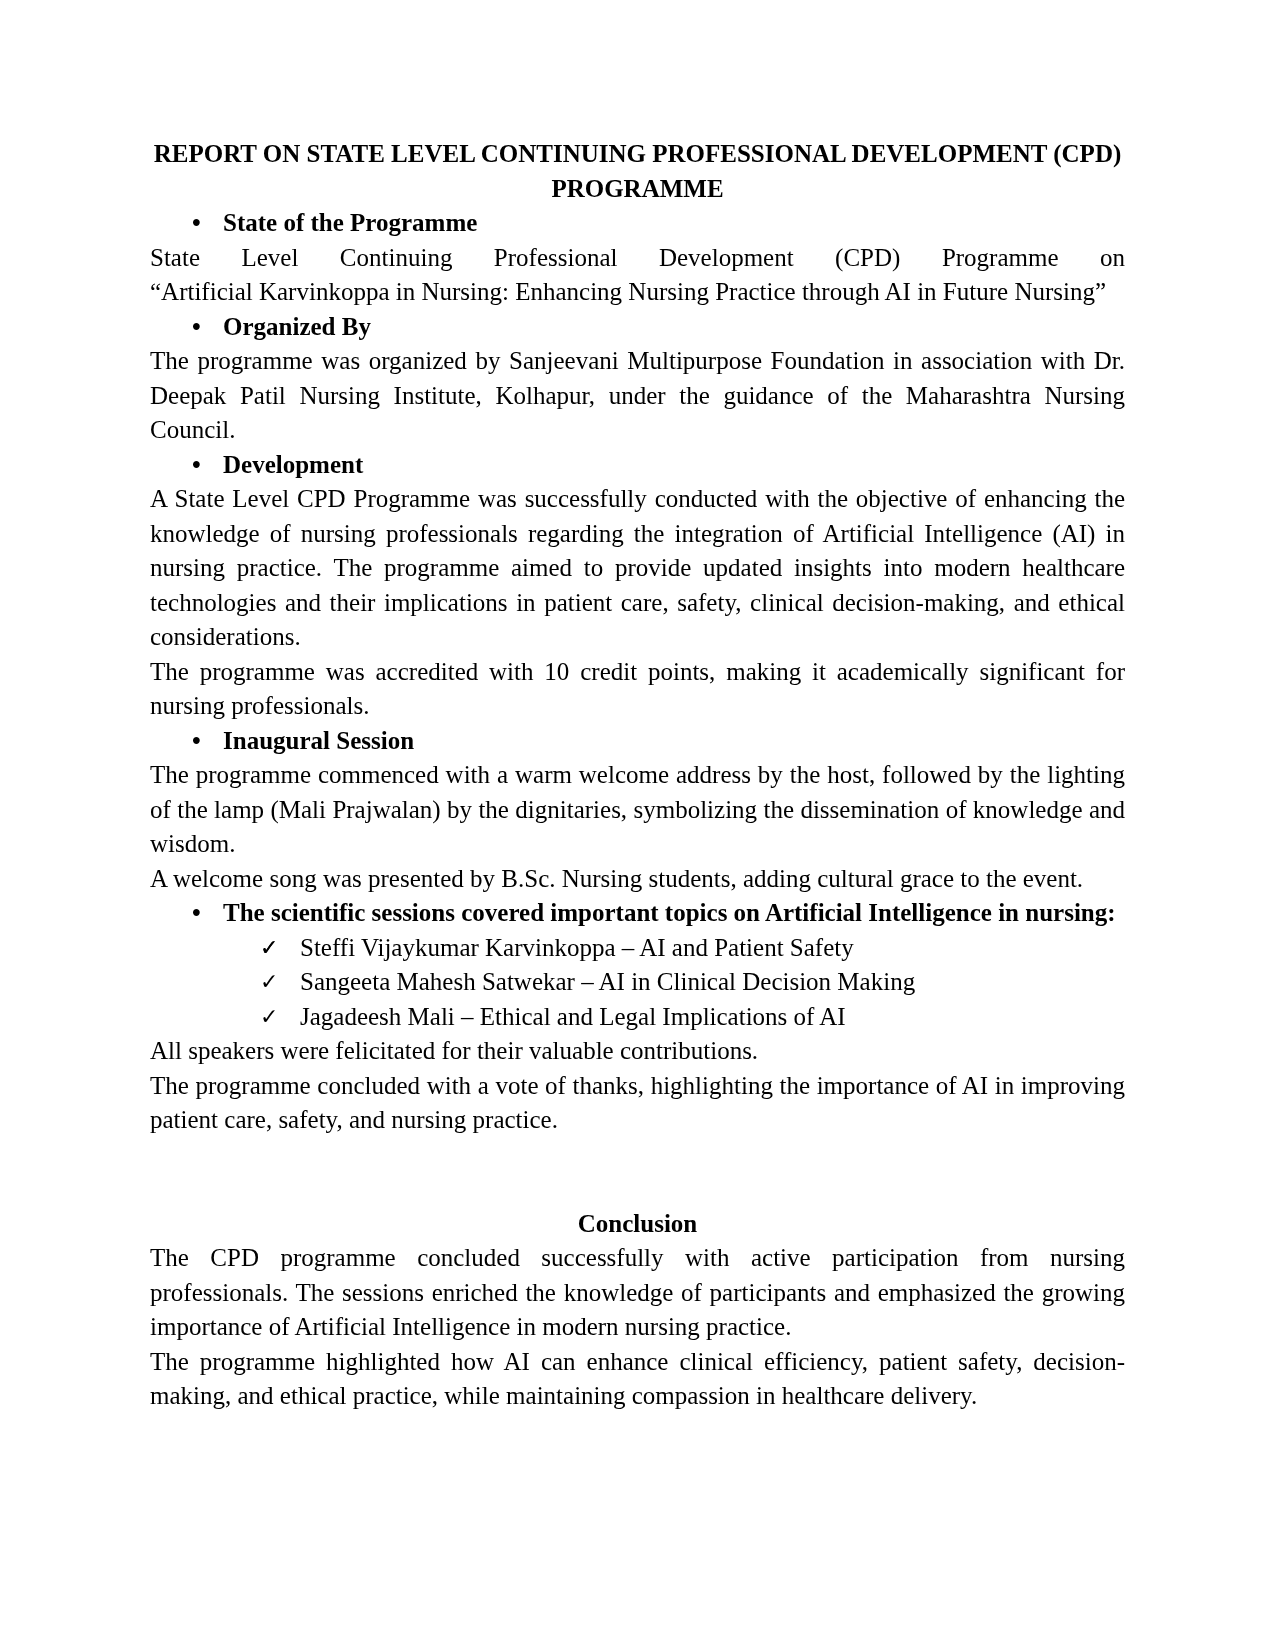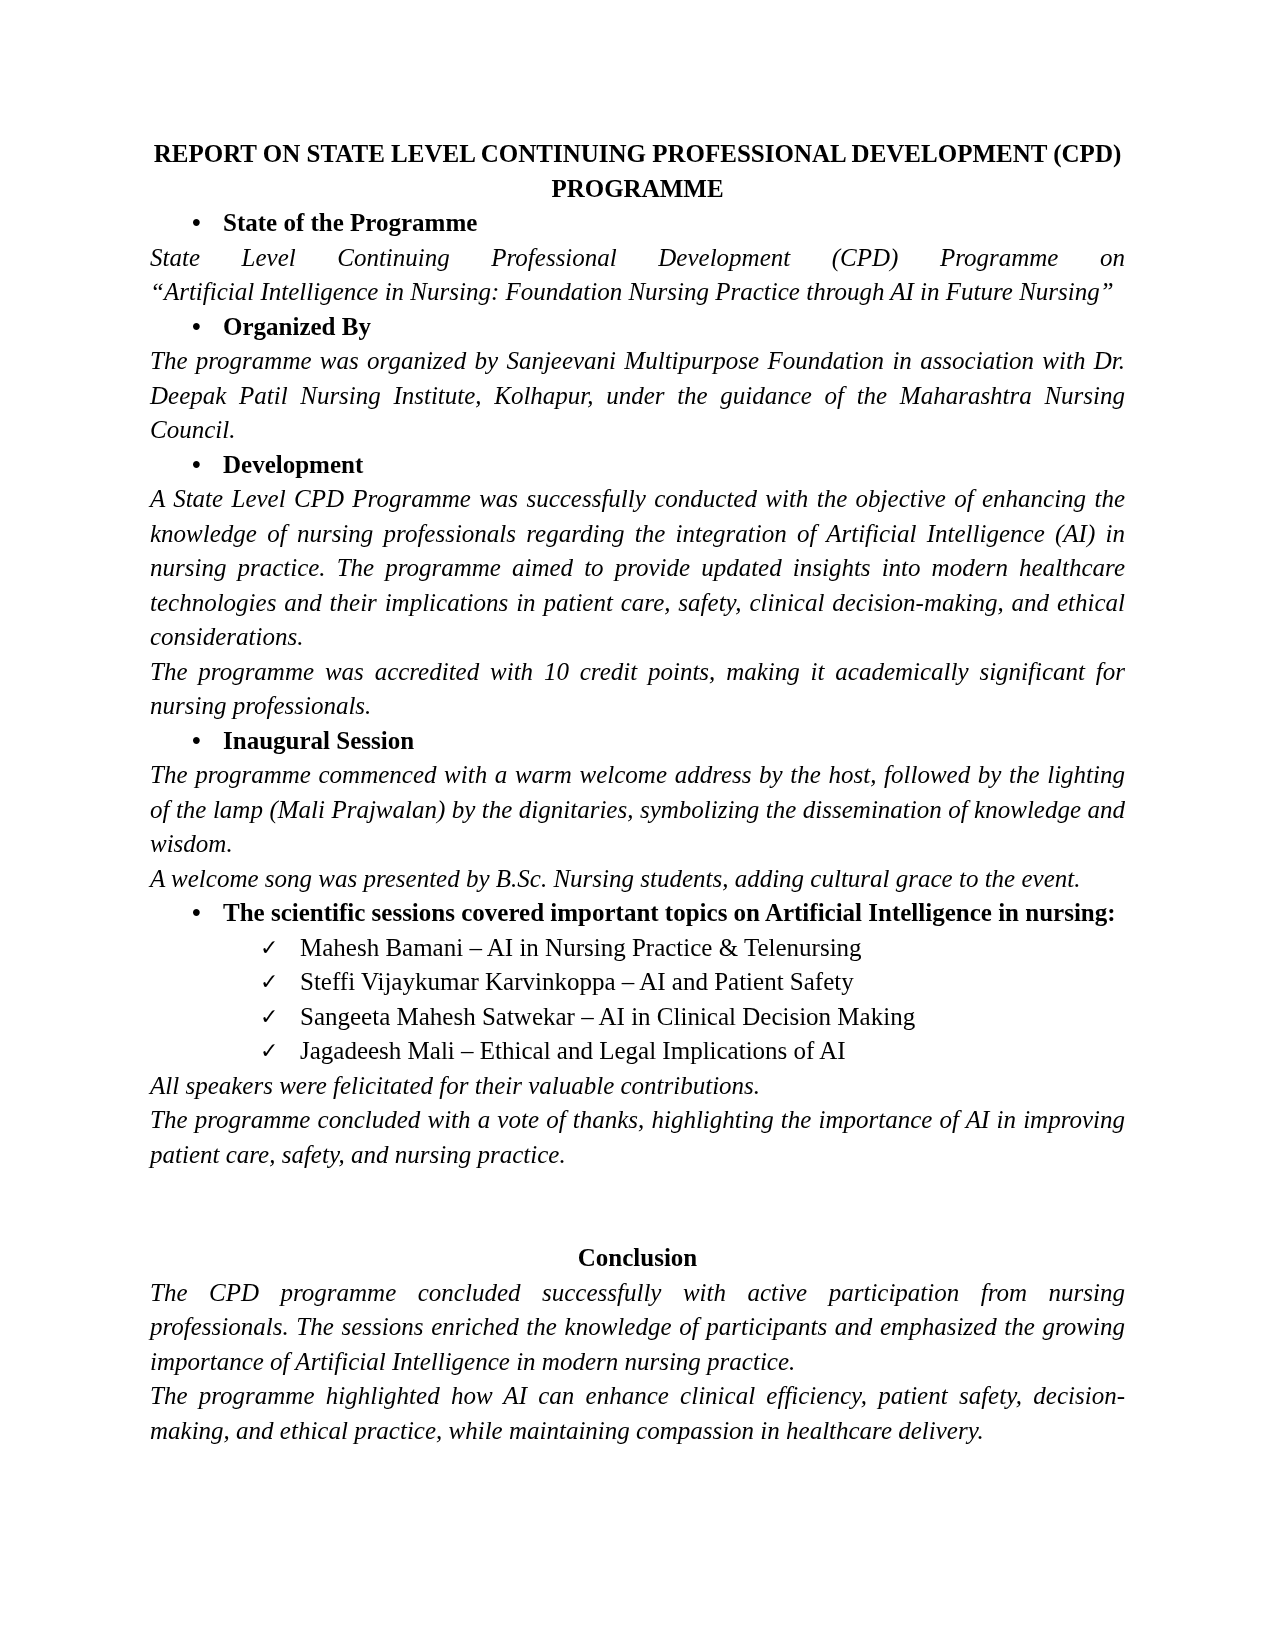--- a/index.html
+++ b/index.html
@@ -21,21 +21,20 @@
     border-radius: 25px;
   }
   .doc-title {
     font-size: 25px;
     font-weight: bold;
     text-align: center;
     line-height: 34.5px;
   }
   .para {
     text-align: justify;
-    font-style: italic;
   }
   .para.force-just {
     text-align: justify;
     text-align-last: justify;
   }
   .bullet-item {
     position: relative;
     padding-left: 73px;
     font-weight: bold;
   }
@@ -67,21 +66,21 @@
   <h1 class="doc-title">
     <span>REPORT ON STATE LEVEL CONTINUING PROFESSIONAL DEVELOPMENT (CPD)</span><br>
     <span>PROGRAMME</span>
   </h1>
 
   <div class="bullet-item">
     <span class="marker">•</span>
     <span>State of the Programme</span>
   </div>
   <p class="para force-just">State Level Continuing Professional Development (CPD) Programme on</p>
-  <p class="para">“Artificial Intelligence in Nursing: Foundation Nursing Practice through AI in Future Nursing”</p>
+  <p class="para">“Artificial Karvinkoppa in Nursing: Enhancing Nursing Practice through AI in Future Nursing”</p>
 
   <div class="bullet-item">
     <span class="marker">•</span>
     <span>Organized By</span>
   </div>
   <p class="para">The programme was organized by Sanjeevani Multipurpose Foundation in association with Dr. Deepak Patil Nursing Institute, Kolhapur, under the guidance of the Maharashtra Nursing Council.</p>
 
   <div class="bullet-item">
     <span class="marker">•</span>
     <span>Development</span>
@@ -96,21 +95,20 @@
   <p class="para">The programme commenced with a warm welcome address by the host, followed by the lighting of the lamp (Mali Prajwalan) by the dignitaries, symbolizing the dissemination of knowledge and wisdom.</p>
   <p class="para">A welcome song was presented by B.Sc. Nursing students, adding cultural grace to the event.</p>
 
   <div class="bullet-item">
     <span class="marker">•</span>
     <span>The scientific sessions covered important topics on Artificial Intelligence in nursing:</span>
   </div>
 
   <div class="check-item">
     <span class="marker">✓</span>
-    <span>Mahesh Bamani – AI in Nursing Practice &amp; Telenursing</span>
   </div>
   <div class="check-item">
     <span class="marker">✓</span>
     <span>Steffi Vijaykumar Karvinkoppa – AI and Patient Safety</span>
   </div>
   <div class="check-item">
     <span class="marker">✓</span>
     <span>Sangeeta Mahesh Satwekar – AI in Clinical Decision Making</span>
   </div>
   <div class="check-item">

